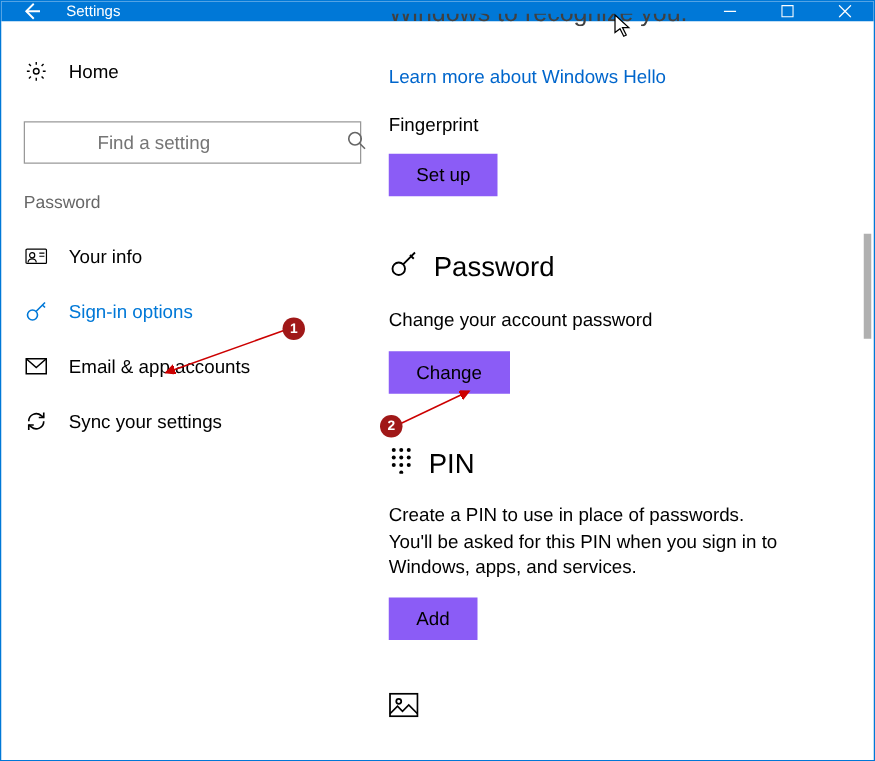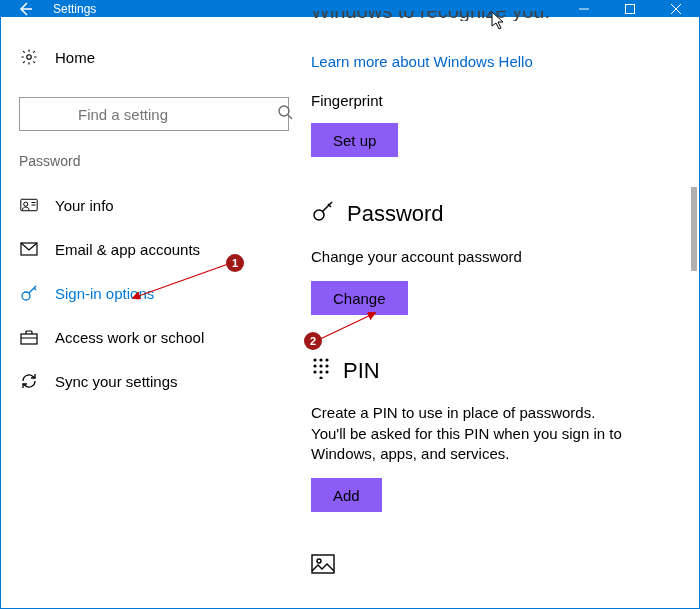--- a/index.html
+++ b/index.html
@@ -92,46 +92,37 @@
           <svg width="18" height="16" viewBox="0 0 22 16" stroke="#000" stroke-width="1.2" fill="none">
             <rect x="1" y="1" width="20" height="14" rx="1"></rect>
             <circle cx="7" cy="7" r="2.5"></circle>
             <path d="M3 14c0-2 2-3.5 4-3.5s4 1.5 4 3.5"></path>
             <line x1="14" y1="5" x2="19" y2="5"></line>
             <line x1="14" y1="8" x2="19" y2="8"></line>
           </svg>
         </span>
       <span>Your info</span>
     </div>
-    <div class="nav-item">
-      <span class="icon">
-          <svg width="18" height="14" viewBox="0 0 18 14" stroke="#000" stroke-width="1.2" fill="none">
-            <rect x="1" y="1" width="16" height="12"></rect>
-            <path d="M1 1l8 7 8-7"></path>
-          </svg>
-        </span>
-      <span>Email &amp; app accounts</span>
-    </div>
     <div class="nav-item selected">
       <span class="icon">
           <svg width="18" height="18" viewBox="0 0 18 18" stroke="#0078d7" stroke-width="1.3" fill="none">
             <circle cx="6" cy="12" r="4"></circle>
             <path d="M9 9l7-7M14 4l2 2"></path>
           </svg>
         </span>
       <span>Sign-in options</span>
     </div>
     <div class="nav-item">
       <span class="icon">
-          <svg width="18" height="16" viewBox="0 0 18 16" stroke="#000" stroke-width="1.2" fill="none">
-            <rect x="1" y="5" width="16" height="10"></rect>
-            <path d="M6 5V3a1 1 0 011-1h4a1 1 0 011 1v2M1 9h16"></path>
+          <svg width="18" height="14" viewBox="0 0 18 14" stroke="#000" stroke-width="1.2" fill="none">
+            <rect x="1" y="1" width="16" height="12"></rect>
+            <path d="M1 1l8 7 8-7"></path>
           </svg>
         </span>
-      <span>Access work or school</span>
+      <span>Email &amp; app accounts</span>
     </div>
     <div class="nav-item">
       <span class="icon">
           <svg width="18" height="18" viewBox="0 0 18 18" stroke="#000" stroke-width="1.3" fill="none">
             <path d="M3 9a6 6 0 0110-4.5L15 6M15 9a6 6 0 01-10 4.5L3 12"></path>
             <path d="M15 2v4h-4M3 16v-4h4"></path>
           </svg>
         </span>
       <span>Sync your settings</span>
     </div>

